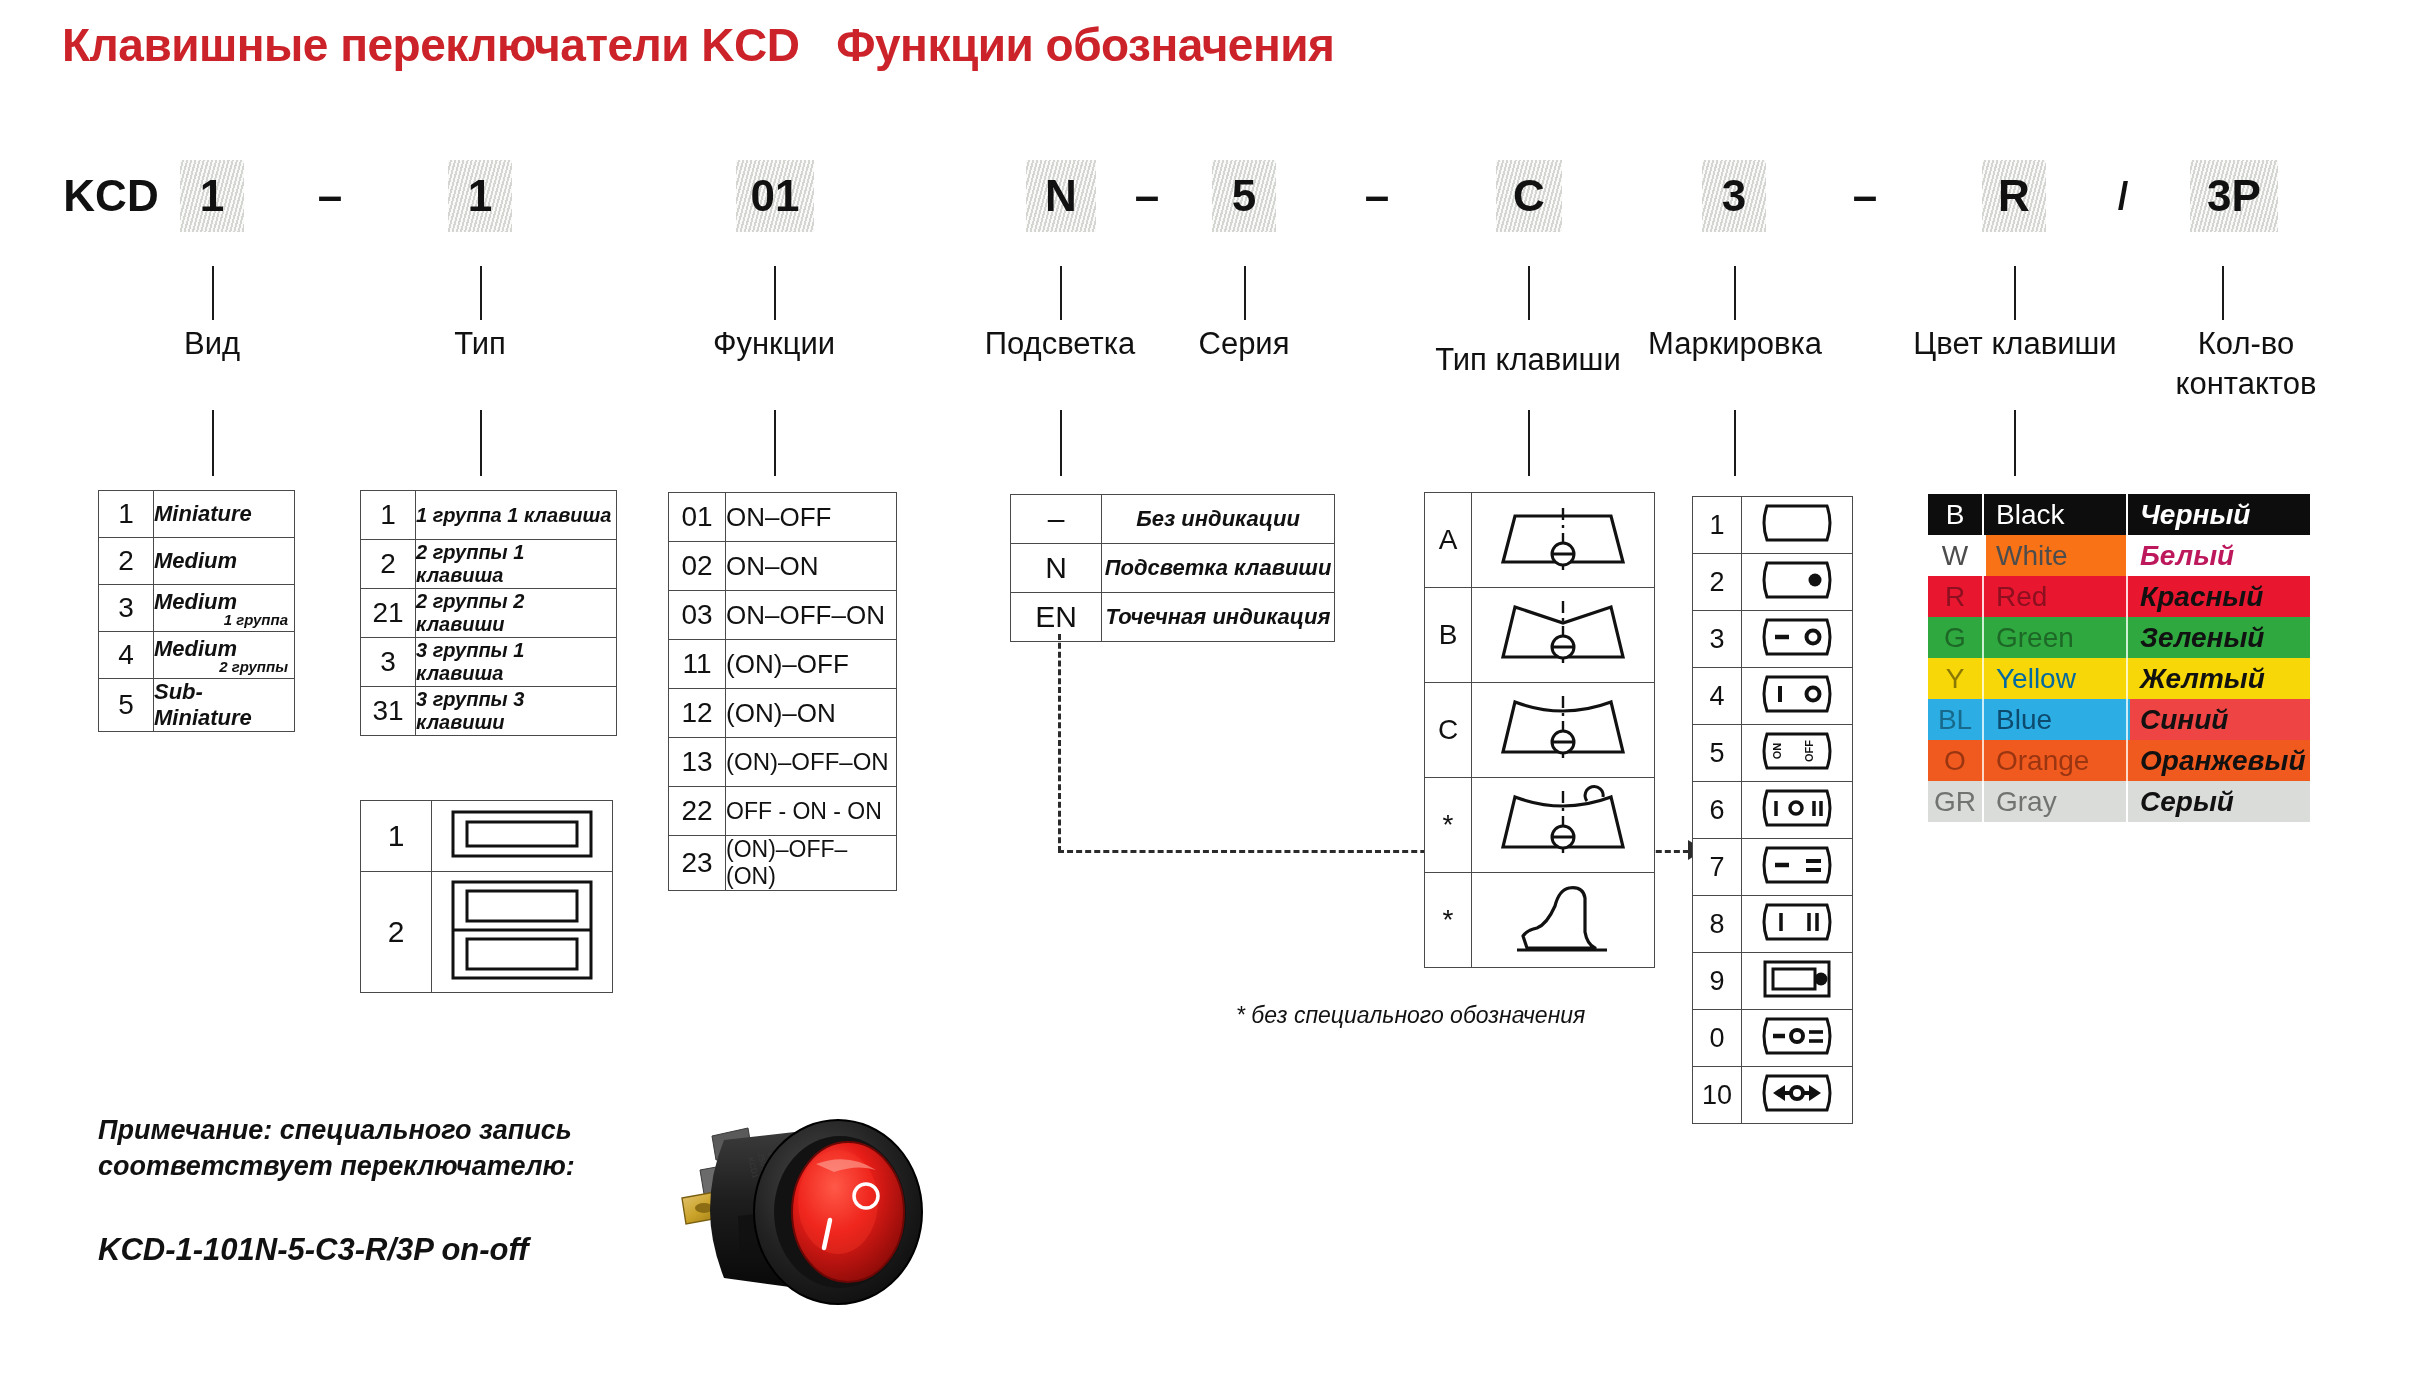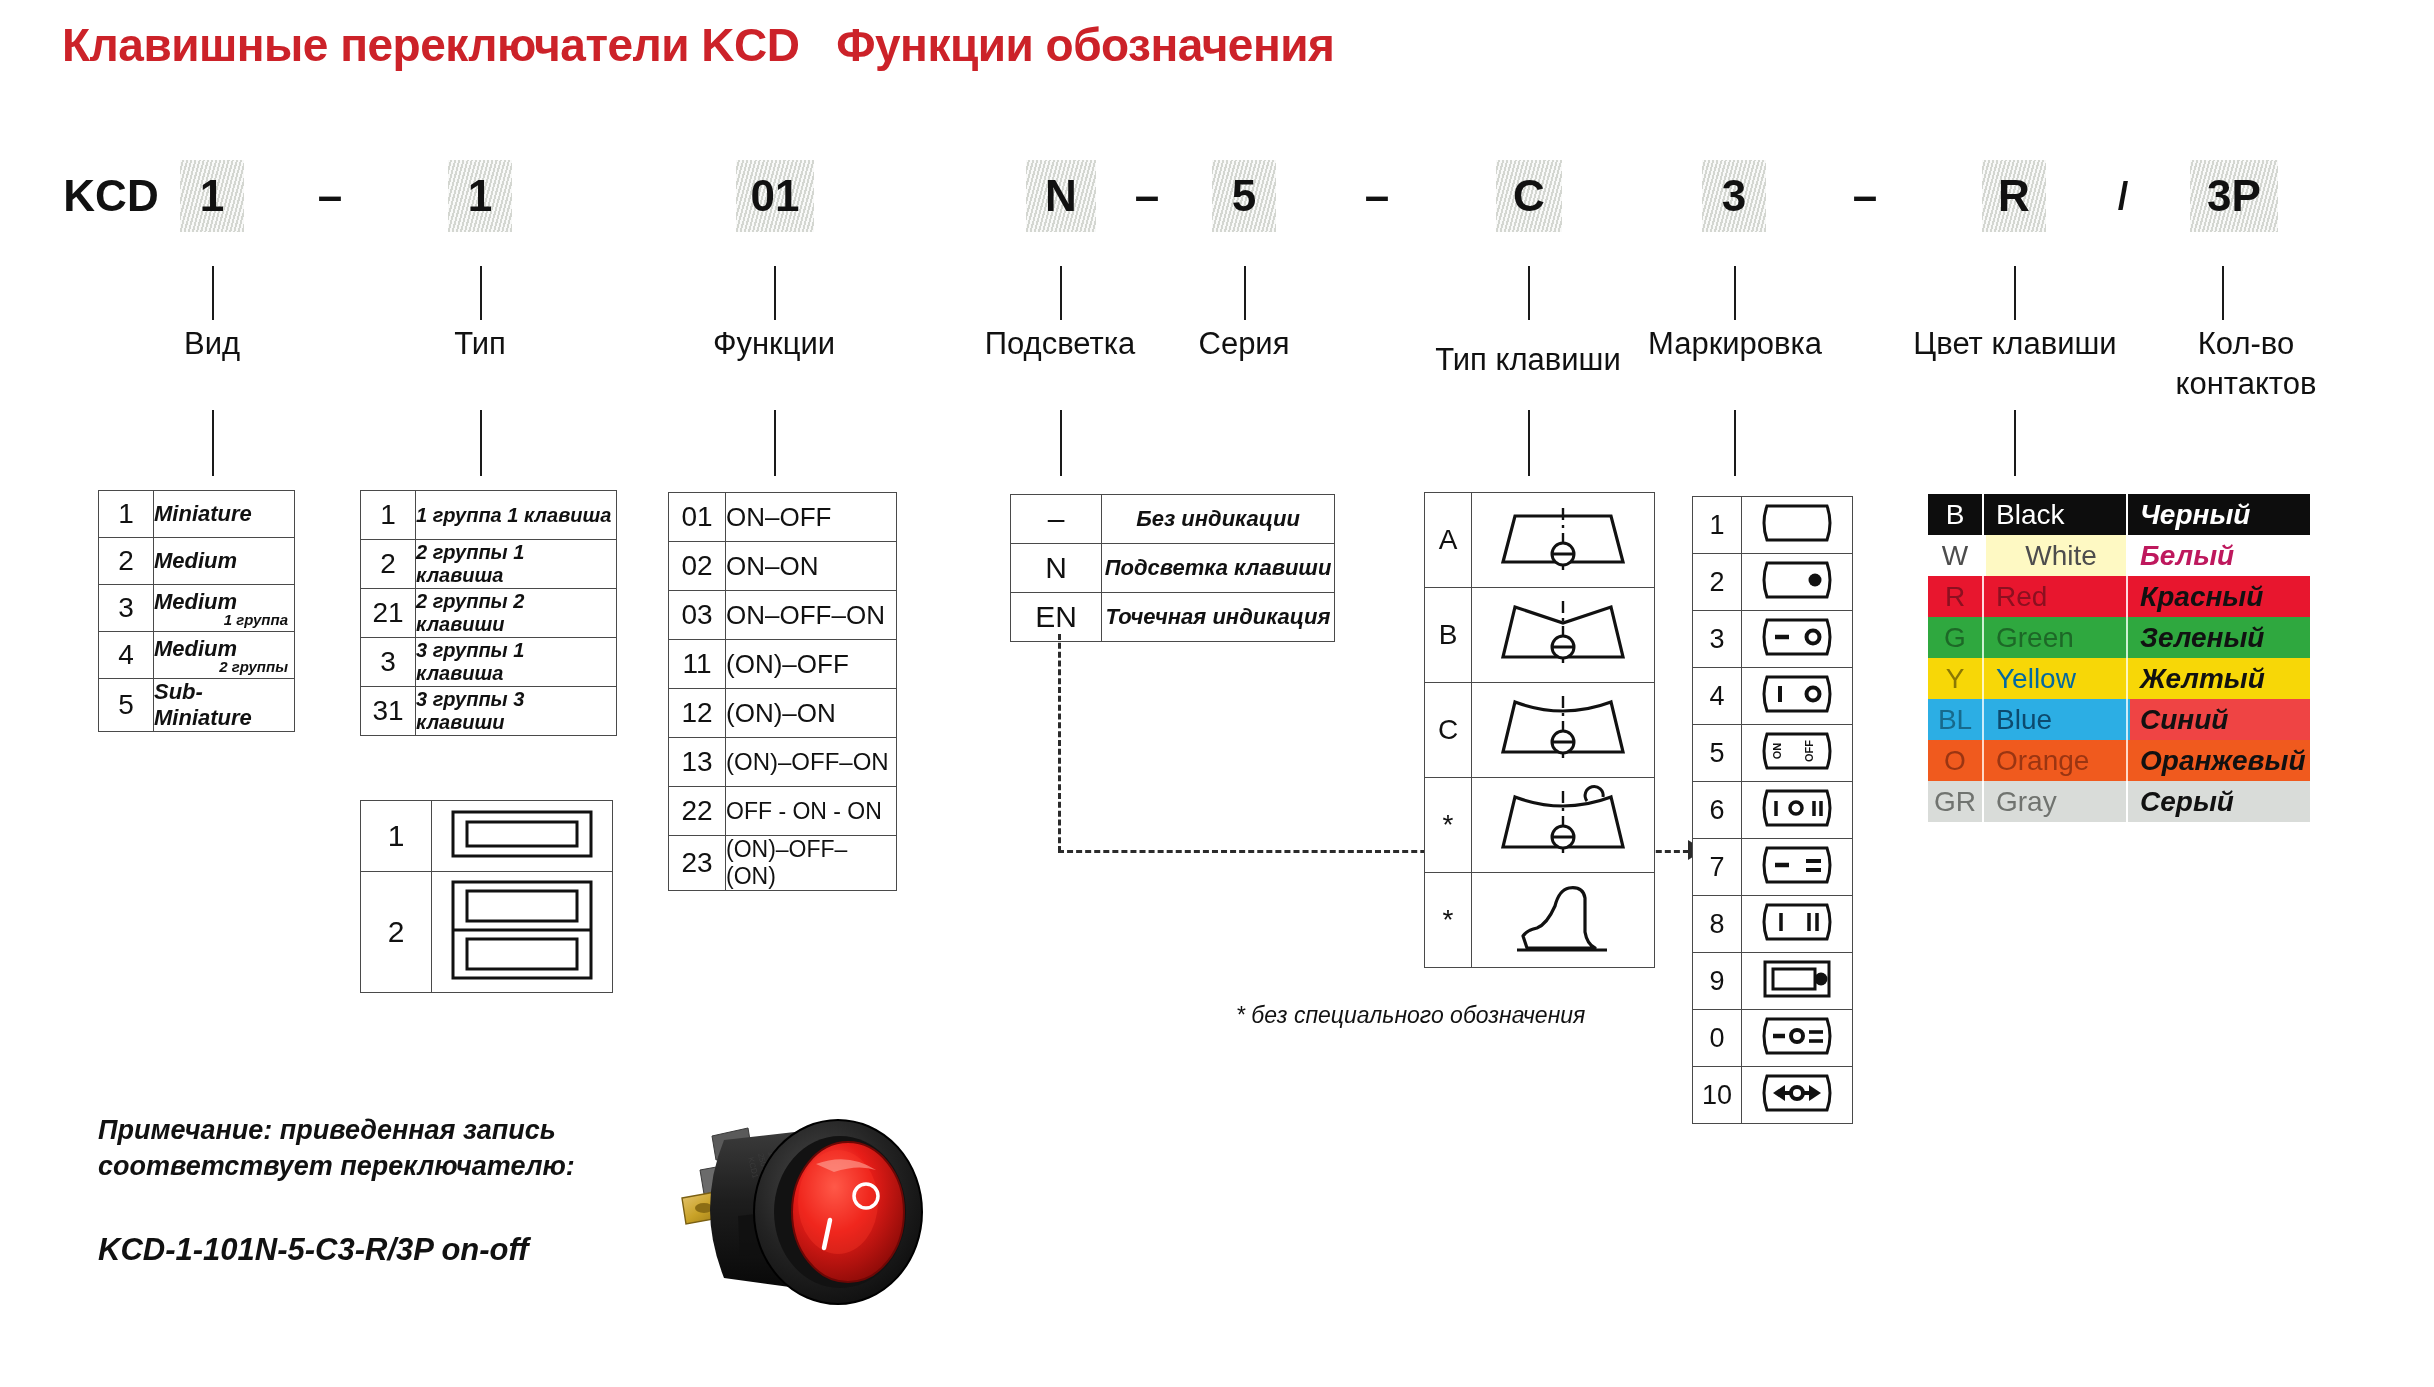--- a/index.html
+++ b/index.html
@@ -536,21 +536,21 @@
     <td class="sep" style="background:#0d0d0d;">
           <div style="width:2px;height:41px;background:#ffffff;"></div>
         </td>
     <td class="c3" style="background:#0d0d0d;color:#ffffff;">Черный</td>
   </tr>
   <tr>
     <td class="c1" style="background:#ffffff;color:#4d4d4d;">W</td>
     <td class="sep" style="background:#ffffff;">
           <div style="width:2px;height:41px;background:#ffffff;"></div>
         </td>
-    <td class="c2" style="background:#fef9c3;color:#4d4d4d;text-align:center;">White</td>
+    <td class="c2" style="background:#f97316;color:#4d4d4d;">White</td>
     <td class="sep" style="background:#ffffff;">
           <div style="width:2px;height:41px;background:#ffffff;"></div>
         </td>
     <td class="c3" style="background:#ffffff;color:#be185d;">Белый</td>
   </tr>
   <tr>
     <td class="c1" style="background:#E8162E;color:#8c1020;">R</td>
     <td class="sep" style="background:#E8162E;">
           <div style="width:2px;height:41px;background:#ffd9de;"></div>
         </td>
@@ -614,21 +614,21 @@
           <div style="width:2px;height:41px;background:#ffffff;"></div>
         </td>
     <td class="c3" style="background:#D9DCD9;color:#111111;">Серый</td>
   </tr>
 </tbody>
   </table>
 
 <div class="abs" id="footnote">*  без  специального обозначения</div>
 
 <div class="abs" id="note">
-  <div>Примечание:   приведенная запись</div>
+  <div>Примечание:   специального запись</div>
   <div>соответствует переключателю:</div>
 </div>
 <div class="abs" id="notecode">KCD-1-101N-5-C3-R/3P on-off</div>
 
 <div class="abs" id="photo">
   <svg width="320" height="240" viewBox="0 0 320 240">
     <defs>
       <radialGradient id="gBody" cx="40%" cy="35%" r="75%">
         <stop offset="0%" stop-color="#4a4a4a"></stop>
         <stop offset="55%" stop-color="#232323"></stop>

